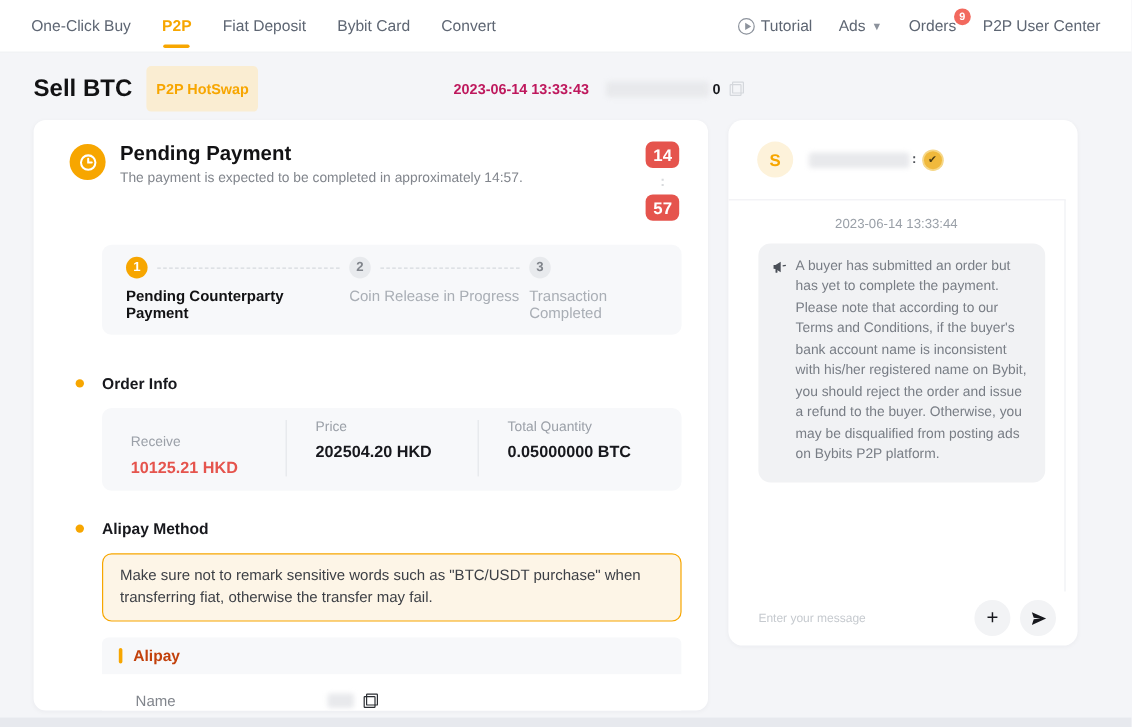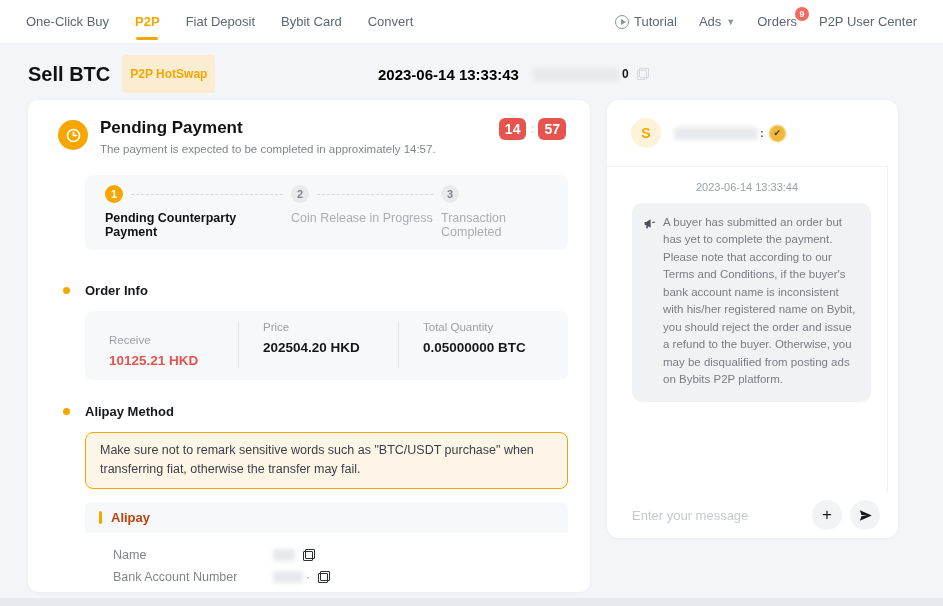--- a/index.html
+++ b/index.html
@@ -37,21 +37,21 @@
   }
 
   
   .page-header { position: absolute; top: 56px; left: 28px; right: 28px; height: 36px; display: flex; align-items: center; }
   .page-title { font-size: 20px; font-weight: 700; color: #121214; }
   .hotswap-badge {
     margin-left: 12px; background: #faeeD3; background: #faedd2; color: #f7a600;
     font-size: 12px; font-weight: 600; padding: 12px 8px; border-radius: 4px;
   }
   .order-meta { position: absolute; left: 350px; display: flex; align-items: center; }
-  .order-time { font-size: 15px; font-weight: 700; color: #000000; }
+  .order-time { font-size: 12px; font-weight: 700; color: #be185d; }
   .blur-pill { background: #e8e9ec; border-radius: 3px; filter: blur(2px); }
   .order-num-blur { width: 86px; height: 13px; margin-left: 14px; }
   .order-suffix { font-size: 12px; font-weight: 700; margin-left: 3px; }
   .copy-ic { display: inline-block; position: relative; width: 12px; height: 12px; }
   .copy-ic::before { content:""; position:absolute; left:0; bottom:0; width:8px; height:8px; border:1.3px solid currentColor; border-radius:1px; background: transparent; }
   .copy-ic::after  { content:""; position:absolute; right:0; top:0; width:8px; height:8px; border:1.3px solid currentColor; border-radius:1px; }
   .copy-light { color: #d4d7dc; margin-left: 8px; cursor: pointer; }
   .copy-dark { color: #2b2e33; margin-left: 8px; cursor: pointer; }
 
   
@@ -64,21 +64,21 @@
 
   
   .status-row { display: flex; align-items: flex-start; padding: 18px 24px 0 30px; }
   .clock-badge {
     width: 30px; height: 30px; border-radius: 50%; background: #f7a600; flex: none;
     display: flex; align-items: center; justify-content: center; margin-top: 2px;
   }
   .status-texts { margin-left: 12px; }
   .status-title { font-size: 17px; font-weight: 700; color: #121214; }
   .status-sub { font-size: 11.5px; color: #81858c; margin-top: 5px; }
-  .timer { margin-left: auto; display: flex; align-items: center; gap: 4px; }
+  .timer { margin-left: auto; display: flex; align-items: center; gap: 4px; flex-direction: column; }
   .timer-box {
     background: #e5544d; color: #fff; font-weight: 700; font-size: 14px;
     border-radius: 6px; padding: 3px 6px; min-width: 27px; text-align: center;
   }
   .timer-colon { color: #d8dadd; font-weight: 700; font-size: 12px; }
 
   
   .steps-box {
     margin: 20px 22px 0 57px; background: #f7f8fa; border-radius: 8px;
     padding: 9px 18px 11px 20px; display: flex;
@@ -152,21 +152,21 @@
   }
   .msg-time { text-align: center; font-size: 11px; color: #9aa0a8; margin-top: 14px; }
   .msg-bubble {
     margin: 10px 16px 0 25px; background: #f1f2f4; border-radius: 10px;
     padding: 11px 13px 13px 11px; display: flex; gap: 7px;
   }
   .msg-text { font-size: 11.5px; color: #787d85; line-height: 1.52; }
   .mega-ic { flex: none; margin-top: 2px; }
   .chat-input-row { height: 44px; display: flex; align-items: center; padding: 0 18px 0 25px; }
   .chat-input {
-    border: none; outline: none; flex: 1; font-size: 13px; color: #17181d;
+    border: none; outline: none; flex: 1; font-size: 10px; color: #17181d;
     font-family: inherit; background: transparent; min-width: 0;
   }
   .chat-input::placeholder { color: #c6cacf; }
   .round-btn {
     width: 30px; height: 30px; border-radius: 50%; background: #f2f3f5; border: none;
     display: flex; align-items: center; justify-content: center; cursor: pointer; flex: none;
   }
   .plus-btn { font-size: 17px; color: #17181d; margin-right: 8px; font-family: inherit; }
 
   .bottom-strip { position: absolute; left: 0; right: 0; bottom: 0; height: 8px; background: #e7e9ee; }

